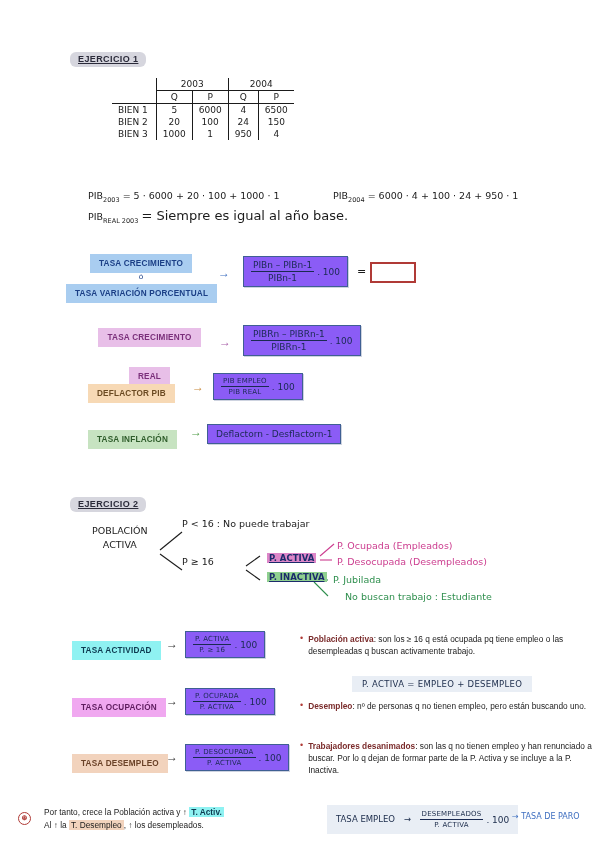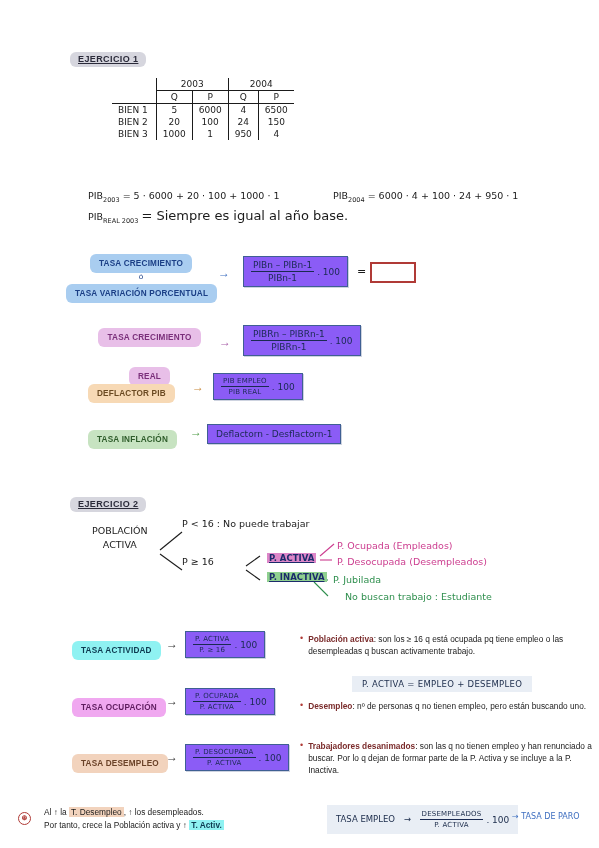--- a/index.html
+++ b/index.html
@@ -44,21 +44,21 @@
   }
   .frac{display:inline-block;text-align:center;vertical-align:middle;}
   .frac .num{border-bottom:1.2px solid #1a2a52;padding:0 2px 1px 2px;display:block;}
   .frac .den{padding:1px 2px 0 2px;display:block;}
   .mul{display:inline-block;vertical-align:middle;padding-left:3px;font-size:9px;}
   sub{font-size:6.5px;}
   .sc{font-size:7px;letter-spacing:.2px;}
 
   
   .pill{
-    display:inline-block;border-radius:6px;
+    display:inline-block;border-radius:0;
     padding:5px 9px;font-size:8.2px;font-weight:600;
     letter-spacing:.2px;white-space:nowrap;text-align:center;
   }
   .pill-blue{background:#a9cdf0;color:#1b3f86;}
   .pill-violet{background:#e8bfe8;color:#7a2f7a;}
   .pill-orange{background:#f7d9b5;color:#6b4a22;}
   .pill-green{background:#c7e3c1;color:#2e5c2a;}
   .pill-cyan{background:#8ff2f2;color:#0d3a50;}
   .pill-magenta{background:#f0a8f0;color:#5e1c5e;}
   .pill-peach{background:#f2d3bd;color:#6b4228;}
@@ -324,24 +324,24 @@
     <span class="bullet">•</span>
     <div class="note">
       <span class="hd">Trabajadores desanimados</span><span>: son las q no tienen empleo y han renunciado a buscar. Por lo q dejan de formar parte de la P. Activa y se incluye a la P. Inactiva.</span>
     </div>
   </div>
 </div>
 
 <div class="pos" style="left:18px;top:806px;"><span class="warn">⊛</span></div>
 <div class="pos note" style="left:44px;top:806px;line-height:1.6;">
   <div>
+    <span>Por tanto, crece la Población activa y ↑ </span><span class="hl-cyan" style="font-weight:600;">T. Activ.</span>
+  </div>
+  <div>
     <span>Al ↑ la </span><span class="hl-peach">T. Desempleo</span><span>, ↑ los desempleados.</span>
-  </div>
-  <div>
-    <span>Por tanto, crece la Población activa y ↑ </span><span class="hl-cyan" style="font-weight:600;">T. Activ.</span>
   </div>
 </div>
 
 <div class="pos" style="left:327px;top:805px;">
   <div class="botbox">
     <span>TASA EMPLEO</span>
     <span style="padding:0 6px;">→</span>
     <span class="frac">
       <span class="num sc">DESEMPLEADOS</span>
       <span class="den sc">P. ACTIVA</span>

